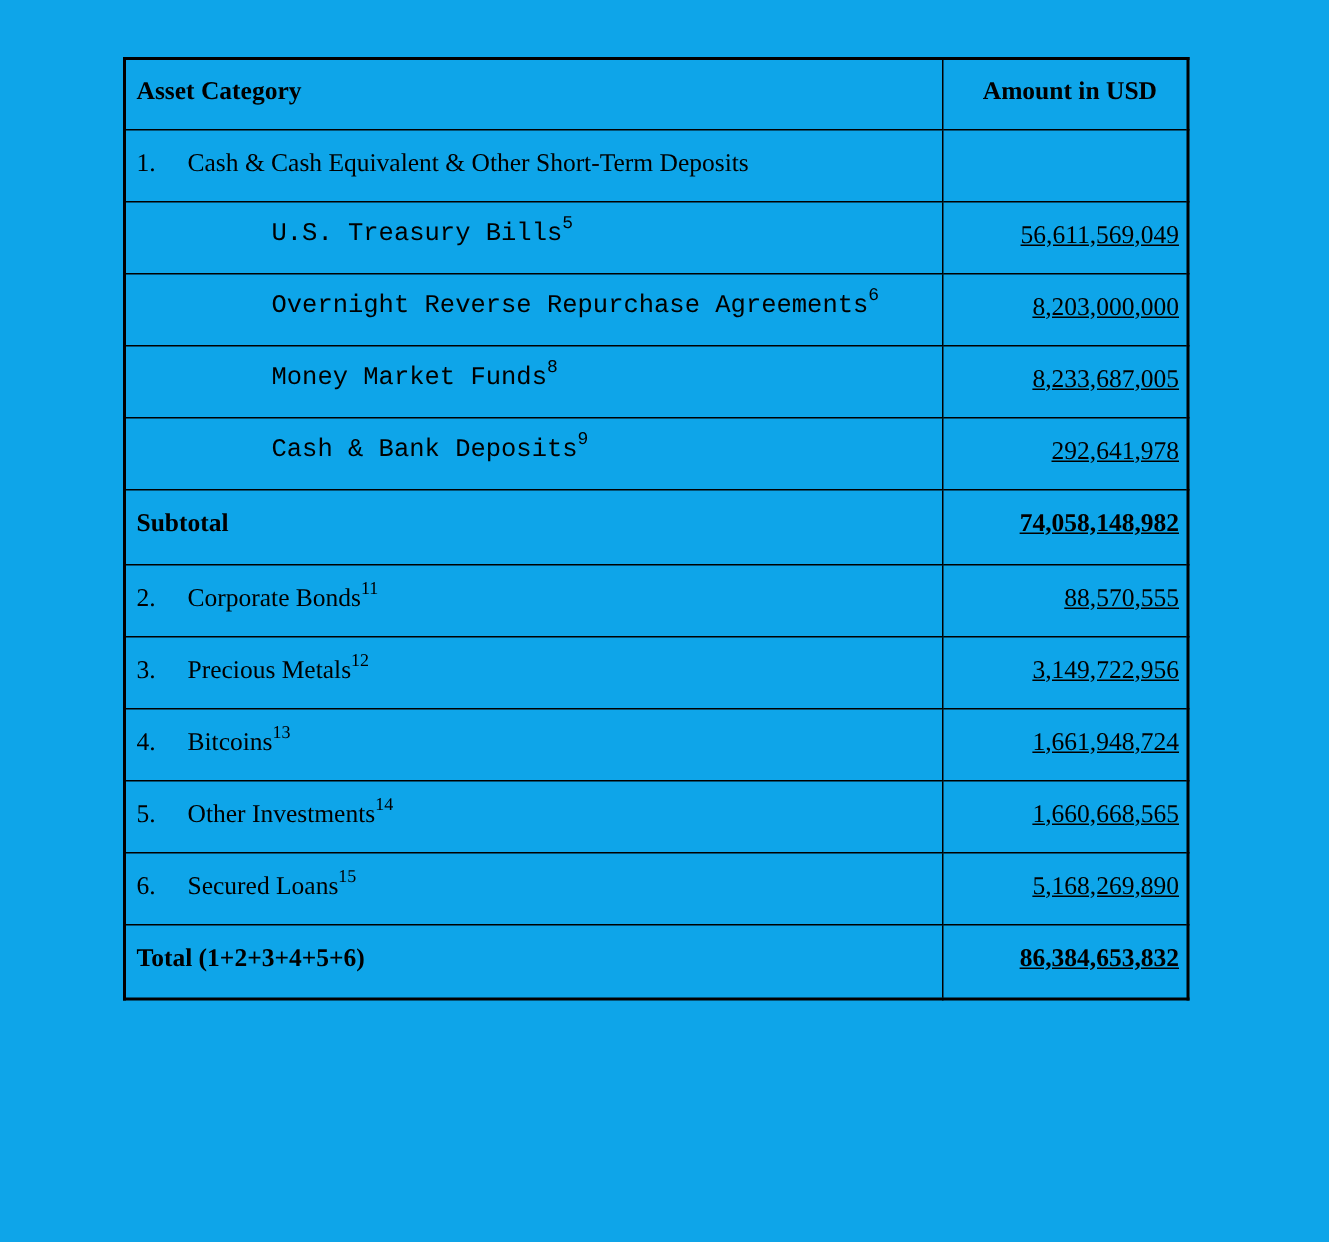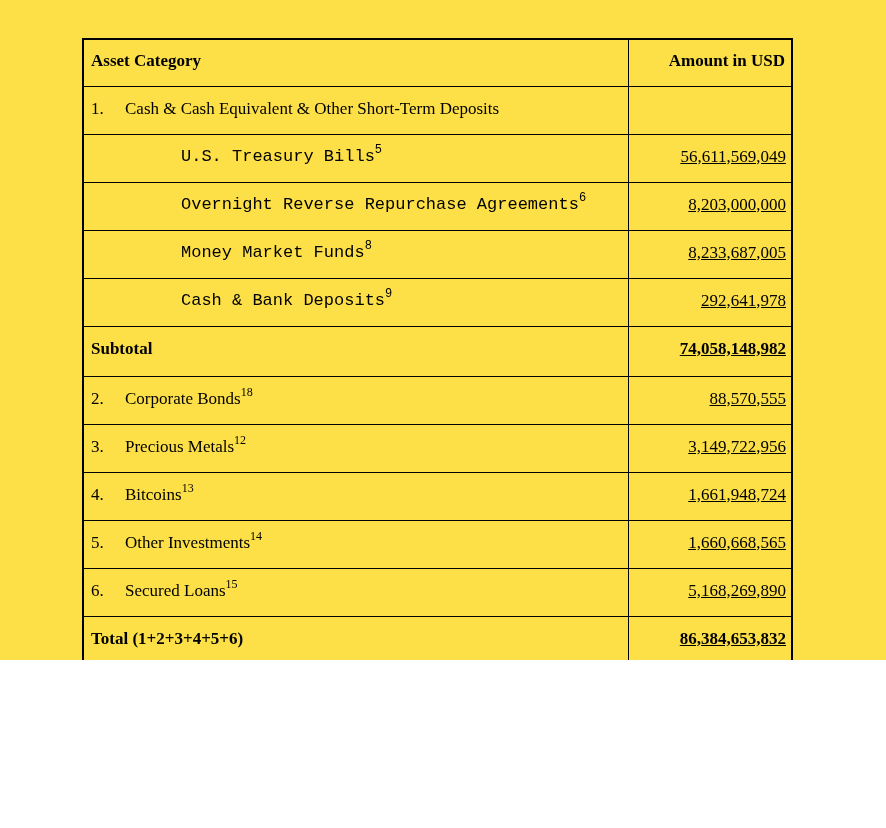--- a/index.html
+++ b/index.html
@@ -4,22 +4,22 @@
 <style>
   * { margin: 0; padding: 0; box-sizing: border-box; }
   html, body {
     width: 886px; height: 828px;
     background: #ffffff;
     font-family: "Liberation Serif", serif;
     color: #000000;
   }
   .page {
     position: relative;
-    width: 886px; height: 660px;
-    background: #fde047;
+    width: 886px; height: 828px;
+    background: #0ea5e9;
     overflow: hidden;
   }
   table.reserves {
     position: absolute;
     left: 82px; top: 38px;
     width: 709px;
     border-collapse: collapse;
     table-layout: fixed;
     border: 2px solid #000000;
   }
@@ -34,21 +34,21 @@
   }
   thead tr { height: 47px; }
   tbody tr { height: 48px; }
   tbody tr.r-total { height: 50px; }
   th.h-category {
     text-align: left;
     font-weight: bold;
     padding: 10px 6px 0 7px;
   }
   th.h-amount {
-    text-align: right;
+    text-align: center;
     font-weight: bold;
     padding: 10px 6px 0 13px;
   }
   td.cat { padding: 11px 6px 0 7px; margin-top: 24px; }
   td.cat .num {
     display: inline-block;
     width: 34px;
   }
   td.cat.sub { padding-left: 97px; font-family: Liberation Mono, monospace; }
   td.amt {
@@ -100,21 +100,21 @@
         </tr>
         <tr class="r-sub">
           <td class="cat sub"><span>Cash &amp; Bank Deposits</span><sup class="fn">9</sup></td>
           <td class="amt">292,641,978</td>
         </tr>
         <tr class="r-total">
           <td class="cat"><span>Subtotal</span></td>
           <td class="amt">74,058,148,982</td>
         </tr>
         <tr class="r-item">
-          <td class="cat"><span class="num">2.</span><span>Corporate Bonds</span><sup class="fn">18</sup></td>
+          <td class="cat"><span class="num">2.</span><span>Corporate Bonds</span><sup class="fn">11</sup></td>
           <td class="amt">88,570,555</td>
         </tr>
         <tr class="r-item">
           <td class="cat"><span class="num">3.</span><span>Precious Metals</span><sup class="fn">12</sup></td>
           <td class="amt">3,149,722,956</td>
         </tr>
         <tr class="r-item">
           <td class="cat"><span class="num">4.</span><span>Bitcoins</span><sup class="fn">13</sup></td>
           <td class="amt">1,661,948,724</td>
         </tr>

